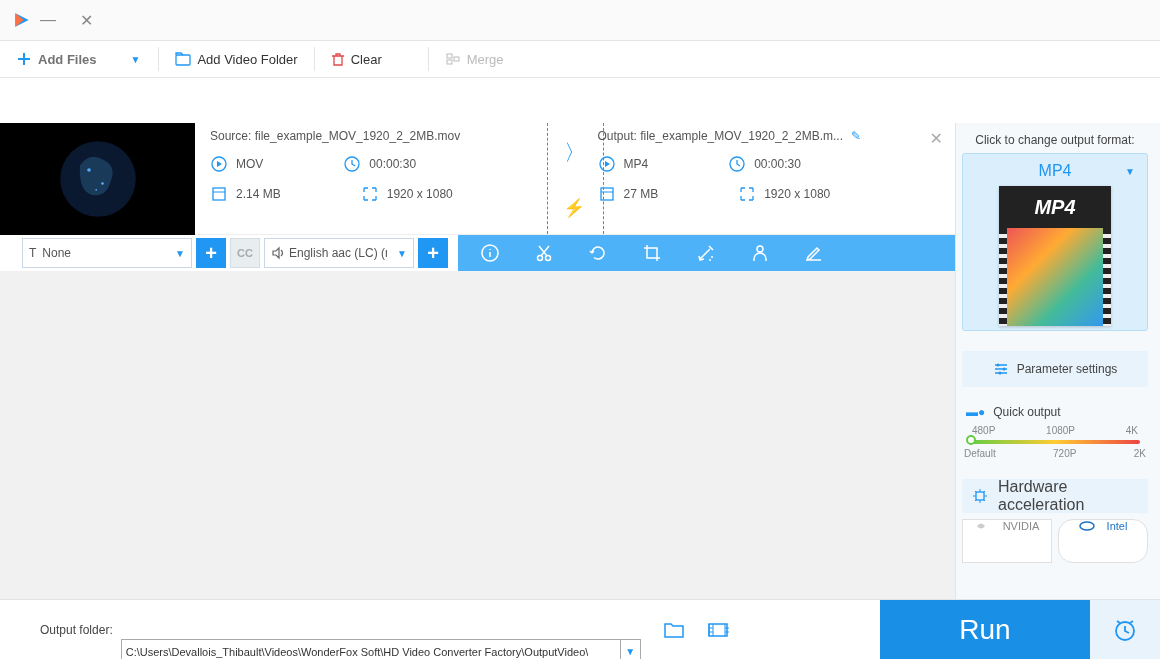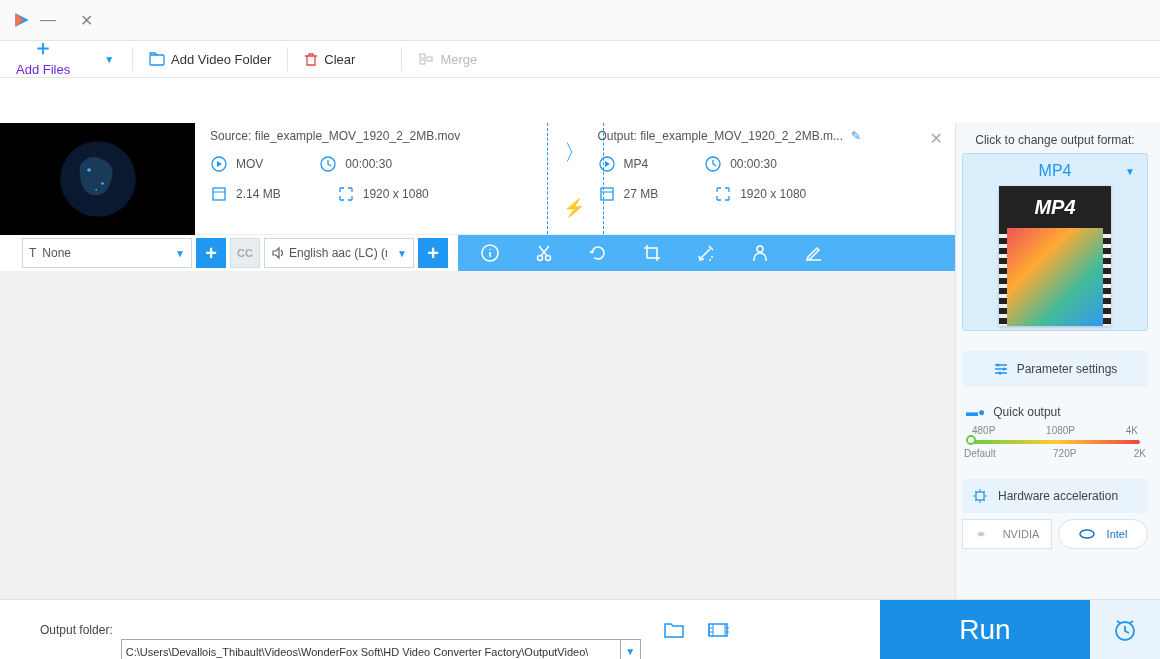--- a/index.html
+++ b/index.html
@@ -8,39 +8,39 @@
 
 .titlebar { height:40px; display:flex; align-items:center; padding:0 12px; background:#fafafa; }
 .titlebar .logo { width:20px; height:20px; margin-right:8px; }
 .titlebar .title { color:#666; font-size:14px; flex:1; }
 .titlebar .winbtns { display:flex; gap:24px; color:#888; font-size:16px; }
 .titlebar .winbtns span { cursor:pointer; }
 
 
 .toolbar { height:38px; border-top:1px solid #e4e4e4; border-bottom:1px solid #e4e4e4; display:flex; align-items:center; background:#fff; }
 .toolbar .btn { display:flex; align-items:center; height:100%; padding:0 16px; font-size:13px; color:#333; cursor:pointer; gap:6px; }
-.toolbar .btn.add { color:#6d28d9; font-weight:400;flex-direction:column; }
+.toolbar .btn.add { color:#737373; font-weight:700; }
 .toolbar .sep { width:1px; height:24px; background:#e4e4e4; }
 .toolbar .dropdown-caret { color:#2097f3; margin-left:18px; margin-right:18px; cursor:pointer; font-size:10px;}
 .toolbar .merge { color:#bbb; }
 
 
 .main { display:flex; height:520px;margin-top:45px; }
 .left-col { width:955px; background:#fff; display:flex; flex-direction:column;}
 .right-col { width:205px; background:#f5f9fc; border-left:1px solid #e4e4e4; display:flex; flex-direction:column; padding:10px 12px 6px 6px; position:relative;}
 
 
 .filerow { display:flex; height:112px; border-bottom:1px solid #eee; }
 .thumb { width:195px; height:112px; background:#000; display:flex; align-items:center; justify-content:center; }
 .filedetails { flex:1; display:flex; position:relative; padding:6px 10px 0 15px; }
 .src-col,.out-col { flex:1; display:flex; flex-direction:column; gap:12px; position:relative;}
 .src-col { padding-right:10px;}
 .out-col { padding-left:30px; }
 .srcline { font-size:12px; color:#555; }
-.metarow { display:flex; gap:56px; }
+.metarow { display:flex; gap:80px; }
 .metaitem { display:flex; align-items:center; gap:8px; font-size:12px; color:#555; }
 .metaitem .ico { color:#2097f3; display:inline-flex; align-items:center; }
 .center-divider { position:absolute; left:50%; top:0; bottom:0; width:60px; transform:translateX(-50%); display:flex; flex-direction:column; align-items:center; justify-content:space-around;}
 .chev { color:#2097f3; font-size:22px; font-weight:300;}
 .bolt { color:#ff9800; font-size:18px;}
 .dashline { position:absolute; top:0; bottom:0; border-left:1px dashed #2097f3; }
 .dashline.l1 { left:50%; margin-left:-28px;}
 .dashline.l2 { left:50%; margin-left:28px;}
 .close-x { position:absolute; right:12px; top:6px; color:#aaa; cursor:pointer; font-size:16px;}
 .edit-pen { color:#2097f3; cursor:pointer; margin-left:8px; }
@@ -72,24 +72,24 @@
 .param-btn .ico{color:#2097f3;}
 
 .quick { font-size:12px; color:#444; display:flex; align-items:center; gap:8px; margin-bottom:6px; margin-left:4px;}
 .quick .ico{color:#2097f3;}
 .slider-wrap { position:relative; height:42px; margin-bottom:8px;}
 .slider-labels-top{display:flex;justify-content:space-between;font-size:10px;color:#888;padding:0 10px;}
 .slider-track{height:4px;background:linear-gradient(90deg,#6c4 0%,#fc3 50%,#e44 100%);border-radius:2px;margin:4px 8px;position:relative;}
 .slider-handle{width:10px;height:10px;background:#fff;border:2px solid #6c4;border-radius:50%;position:absolute;left:-4px;top:-5px;}
 .slider-labels-bot{display:flex;justify-content:space-between;font-size:10px;color:#888;padding:0 2px;}
 
-.hw-btn{background:#e8f3fb;height:34px;display:flex;align-items:center;gap:10px;font-size:12px;color:#444;padding-left:10px;cursor:pointer;border-radius:2px;margin-bottom:6px;margin-top:4px;}
+.hw-btn{background:#e8f3fb;height:34px;display:flex;align-items:center;gap:10px;font-size:16px;color:#444;padding-left:10px;cursor:pointer;border-radius:2px;margin-bottom:6px;margin-top:4px;}
 .hw-btn .ico{color:#2097f3;}
 .gpu-row{display:flex;gap:6px;}
-.gpu{flex:1;height:30px;border:1px solid #e0e0e0;background:#fff;display:flex;align-items:center;justify-content:center;gap:12px;font-size:11px;color:#888;}
+.gpu{flex:1;height:44px;border:1px solid #e0e0e0;background:#fff;display:flex;align-items:flex-start;justify-content:center;gap:12px;font-size:11px;color:#888;}
 .gpu.intel{color:#1b72c4;border-radius:15px;}
 
 
 .bottombar{position:absolute;left:0;right:0;bottom:0;height:60px;border-top:1px solid #e4e4e4;display:flex;align-items:center;background:#fff;}
 .bottombar .lbl{font-size:12px;color:#444;margin-left:40px;margin-right:8px;}
 .folder-combo{width:520px;height:26px;border:1px solid #aaa;display:flex;align-items:center;font-size:11px;color:#333;padding-left:4px;position:relative;margin-top:44px;}
 .folder-combo .caret{margin-left:auto;border-left:1px solid #aaa;width:20px;height:100%;display:flex;align-items:center;justify-content:center;color:#2097f3;font-size:10px;}
 .bottombar .iconbtn{color:#2097f3;margin-left:22px;cursor:pointer;font-size:18px;}
 .run-btn{margin-left:auto;width:210px;height:60px;background:#1a8fe6;color:#fff;font-size:28px;font-weight:500;display:flex;align-items:center;justify-content:center;cursor:pointer;}
 .timer-btn{width:70px;height:60px;background:#e8f3fb;color:#2097f3;display:flex;align-items:center;justify-content:center;font-size:22px;cursor:pointer;}

